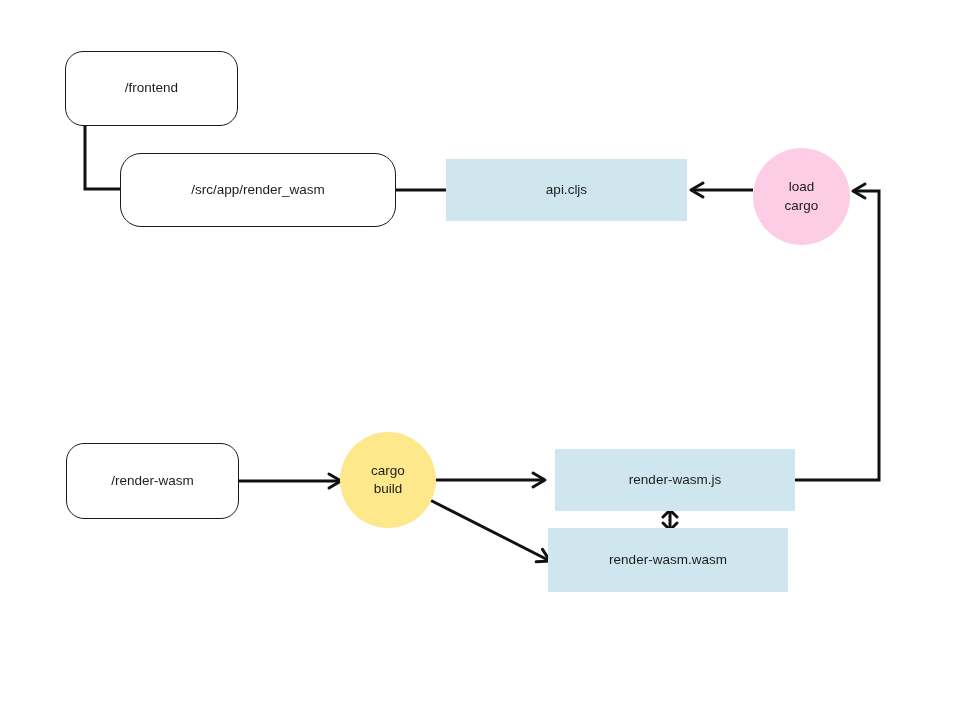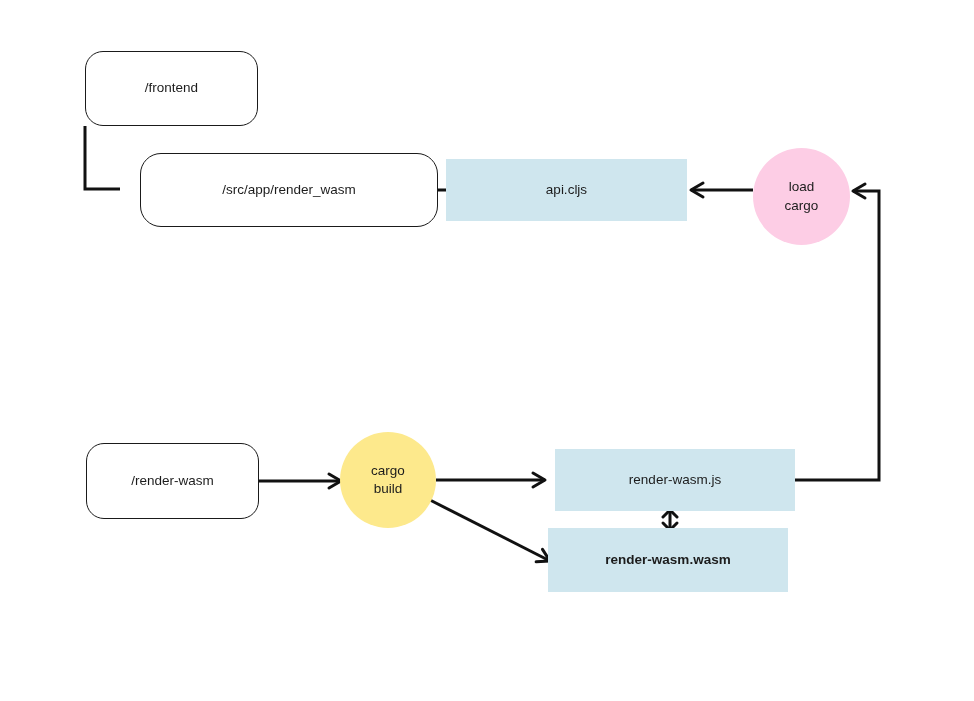--- a/index.html
+++ b/index.html
@@ -43,38 +43,37 @@
     text-align: center;
     font-size: 13.5px;
     line-height: 1.35;
     color: var(--text);
     box-sizing: border-box;
   }
   .rounded {
     background: #ffffff;
     border: 1.6px solid var(--outline);
     border-radius: 18px;
-    margin-left: 20px;
   }
   .rect {
     background: var(--node-blue);
   }
   .circle {
     border-radius: 50%;
   }
   .circle span { display: inline-block; max-width: 58px; }
 
   .n-frontend { left: 65px;  top: 51px;  width: 173px; height: 75px; }
-  .n-src      { left: 120px; top: 153px; width: 298px; height: 74px; border-radius: 21px; }
+  .n-src      { left: 120px; top: 153px; width: 276px; height: 74px; border-radius: 21px; }
   .n-api      { left: 446px; top: 159px; width: 241px; height: 62px; }
   .n-load     { left: 753px; top: 148px; width: 97px;  height: 97px; background: var(--node-pink); }
   .n-dir      { left: 66px;  top: 443px; width: 173px; height: 76px; }
   .n-cargo    { left: 340px; top: 432px; width: 96px;  height: 96px; background: var(--node-yellow); }
   .n-js       { left: 548px; top: 449px; width: 240px; height: 62px; margin-left: 7px; }
-  .n-wasm     { left: 548px; top: 528px; width: 240px; height: 64px; font-weight: bold; }
+  .n-wasm     { left: 548px; top: 528px; width: 240px; height: 64px; }
 </style>
 </head>
 <body>
 
 <div class="canvas">
 
   <svg class="edges" width="974" height="701" viewBox="0 0 974 701">
     <defs>
       <marker id="arrowhead" markerUnits="userSpaceOnUse" markerWidth="22" markerHeight="22" refX="17" refY="11" orient="auto">
         <path d="M5,4 L17,11 L5,18" fill="none" stroke="#111111" stroke-width="3" stroke-linecap="round" stroke-linejoin="round"></path>

